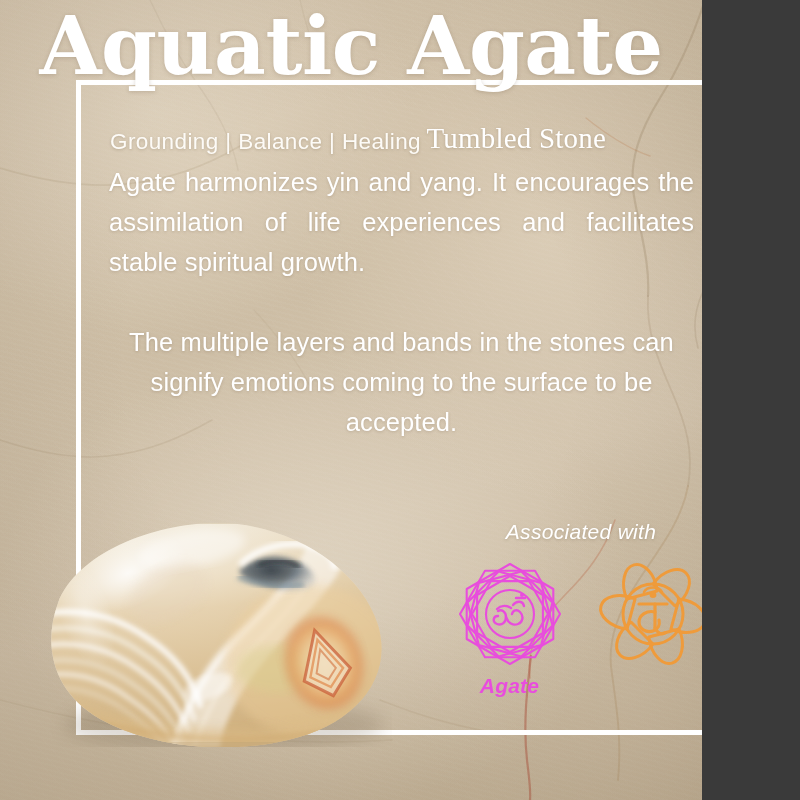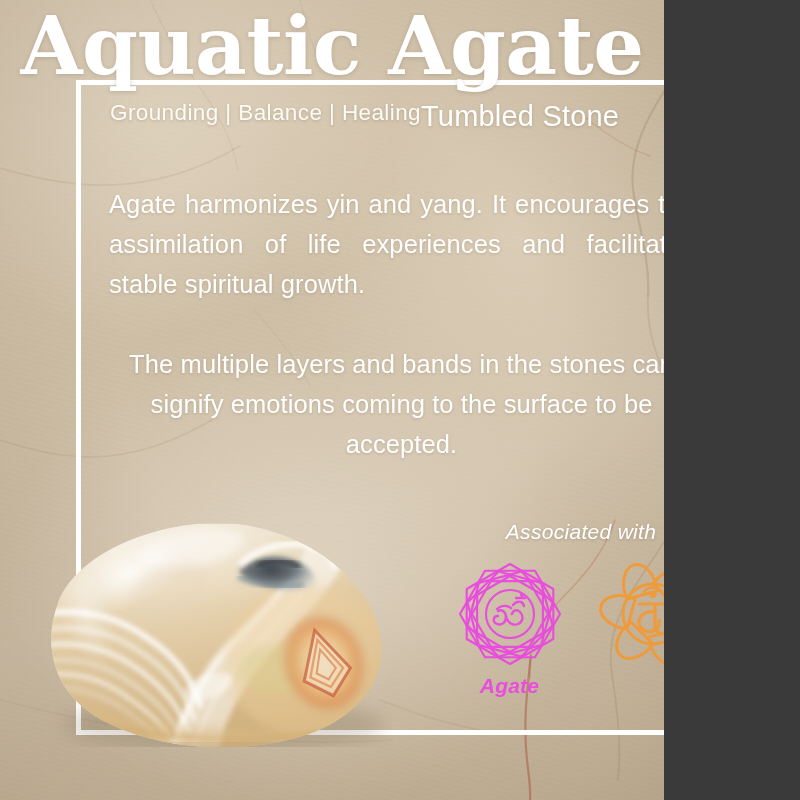--- a/index.html
+++ b/index.html
@@ -7,20 +7,21 @@
     margin: 0;
     padding: 0;
     background: #3a3a3a;
   }
   #canvas {
     position: relative;
     width: 664px;
     height: 800px;
     overflow: hidden;
     font-family: "Liberation Sans", sans-serif;
+    padding-left: 38px;
     -webkit-font-smoothing: antialiased;
   }
 
   
   .marble-base {
     position: absolute;
     inset: 0;
     background-color: #d3c4ad;
     background-image:
       radial-gradient(ellipse 60% 45% at 22% 14%, rgba(230,219,200,0.85) 0%, rgba(230,219,200,0) 62%),
@@ -84,48 +85,49 @@
     line-height: 1.0;
     letter-spacing: -0.5px;
     text-shadow: 0 1px 4px rgba(90,70,45,0.22);
   }
 
   
   .sub-row {
     position: absolute;
     left: 110px;
     right: 96px;
-    top: 100px;
+    top: 121px;
     height: 34px;
     display: flex;
-    align-items: flex-start;
+    align-items: flex-end;
     justify-content: space-between;
   }
   .keywords {
     color: #fdfbf7;
     font-size: 22.5px;
     letter-spacing: 0.4px;
     font-weight: 400;
     white-space: nowrap;
     text-shadow: 0 1px 3px rgba(90,70,45,0.25);
   }
   .tumbled {
     color: #ffffff;
     font-size: 29px;
     letter-spacing: 0.2px;
     font-weight: 400;
     white-space: nowrap;
     text-shadow: 0 1px 3px rgba(90,70,45,0.25);
+    font-family: Liberation Serif, serif;
   }
 
   
   .body-wrap {
     position: absolute;
     left: 109px;
-    top: 184px;
+    top: 162px;
     width: 585px;
   }
   .para {
     color: #ffffff;
     font-size: 25.5px;
     line-height: 40px;
     text-align: justify;
     text-justify: inter-word;
     letter-spacing: 0.1px;
     text-shadow: 0 1px 3px rgba(90,70,45,0.22);

